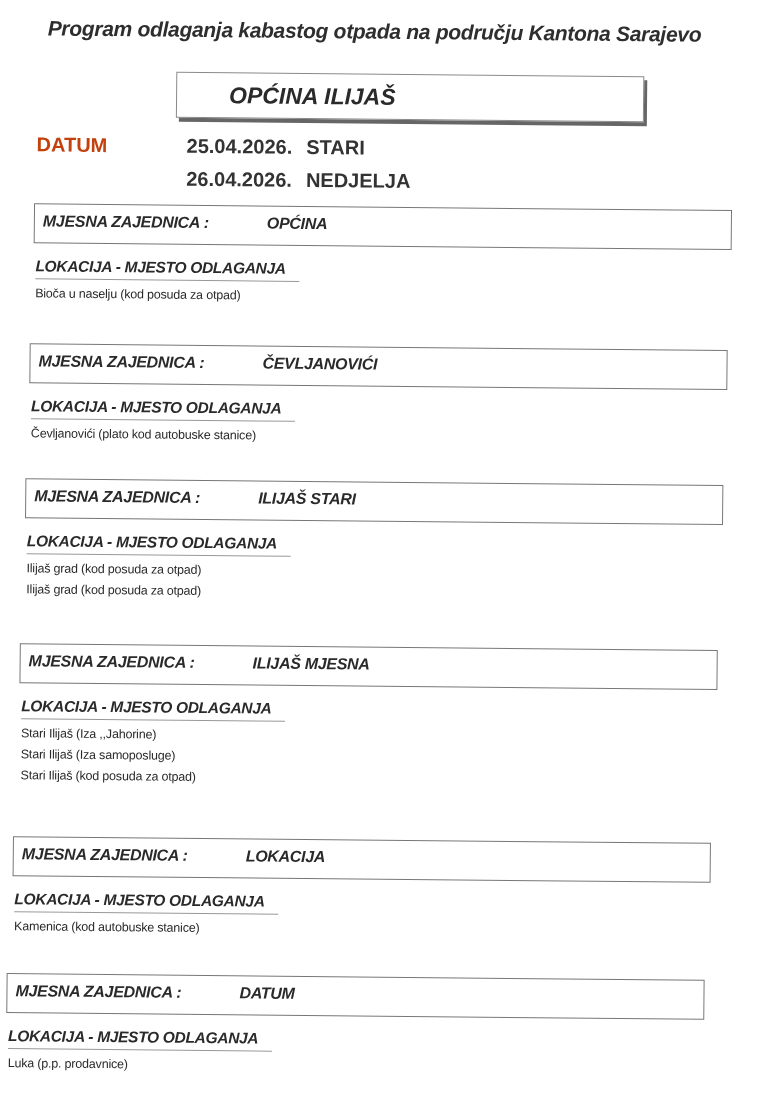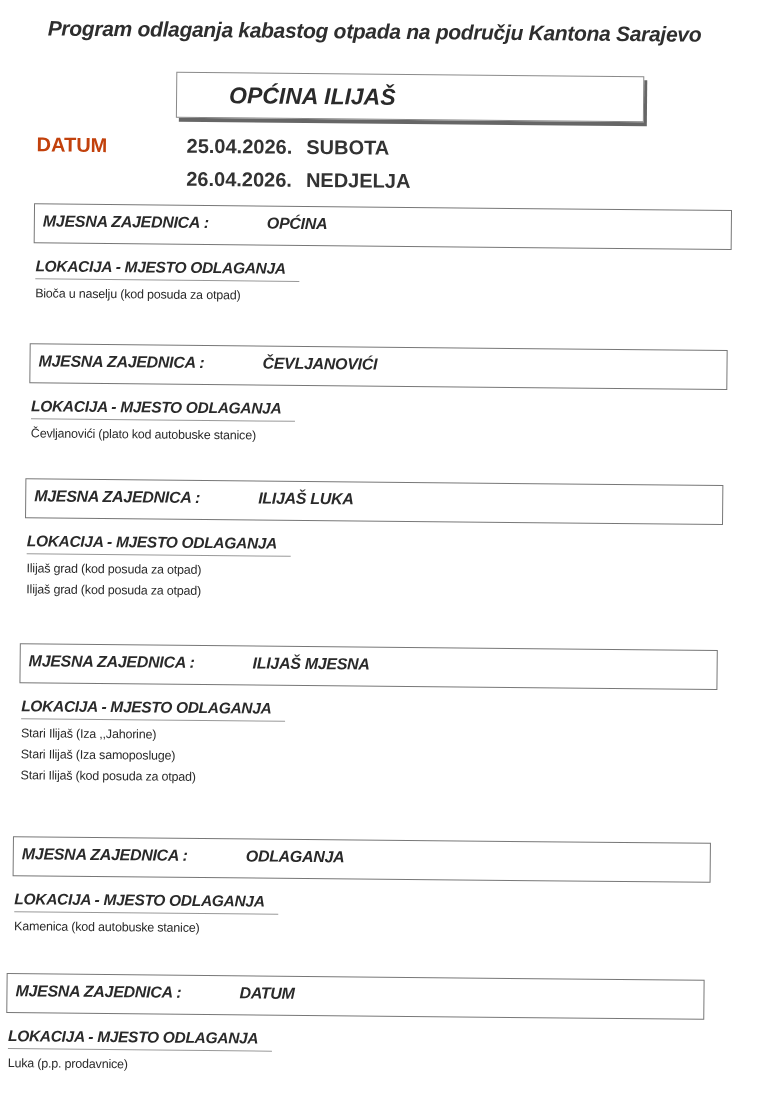--- a/index.html
+++ b/index.html
@@ -77,21 +77,21 @@
 
 <div class="page">
   <div class="title">Program odlaganja kabastog otpada na području Kantona Sarajevo</div>
 
   <div class="opcina-box">
     <span>OPĆINA ILIJAŠ</span>
   </div>
 
   <div class="datum-label">DATUM</div>
   <div class="date-line" style="top:133px;">
-    <span>25.04.2026.</span><span class="day">SUBOTA</span>
+    <span>25.04.2026.</span><span class="day">STARI</span>
   </div>
   <div class="date-line" style="top:166px;">
     <span>26.04.2026.</span><span class="day">NEDJELJA</span>
   </div>
 
   <div class="section" style="left:36px; top:203px;">
     <div class="mz-box">
       <span class="mz-label">MJESNA ZAJEDNICA :</span>
       <span class="mz-name">OPĆINA</span>
     </div>
@@ -104,42 +104,42 @@
       <span class="mz-label">MJESNA ZAJEDNICA :</span>
       <span class="mz-name">ČEVLJANOVIĆI</span>
     </div>
     <div class="lok-header">LOKACIJA - MJESTO ODLAGANJA</div>
     <div class="loc-item">Čevljanovići (plato kod autobuske stanice)</div>
   </div>
 
   <div class="section" style="left:30px; top:478px;">
     <div class="mz-box">
       <span class="mz-label">MJESNA ZAJEDNICA :</span>
-      <span class="mz-name">ILIJAŠ LUKA</span>
+      <span class="mz-name">ILIJAŠ STARI</span>
     </div>
     <div class="lok-header">LOKACIJA - MJESTO ODLAGANJA</div>
     <div class="loc-item">Ilijaš grad (kod posuda za otpad)</div>
     <div class="loc-item">Ilijaš grad (kod posuda za otpad)</div>
   </div>
 
   <div class="section" style="left:26px; top:643px;">
     <div class="mz-box">
       <span class="mz-label">MJESNA ZAJEDNICA :</span>
       <span class="mz-name">ILIJAŠ MJESNA</span>
     </div>
     <div class="lok-header">LOKACIJA - MJESTO ODLAGANJA</div>
     <div class="loc-item">Stari Ilijaš (Iza ,,Jahorine)</div>
     <div class="loc-item">Stari Ilijaš (Iza samoposluge)</div>
     <div class="loc-item">Stari Ilijaš (kod posuda za otpad)</div>
   </div>
 
   <div class="section" style="left:21px; top:836px;">
     <div class="mz-box">
       <span class="mz-label">MJESNA ZAJEDNICA :</span>
-      <span class="mz-name">ODLAGANJA</span>
+      <span class="mz-name">LOKACIJA</span>
     </div>
     <div class="lok-header">LOKACIJA - MJESTO ODLAGANJA</div>
     <div class="loc-item">Kamenica (kod autobuske stanice)</div>
   </div>
 
   <div class="section" style="left:16px; top:973px;">
     <div class="mz-box">
       <span class="mz-label">MJESNA ZAJEDNICA :</span>
       <span class="mz-name">DATUM</span>
     </div>

